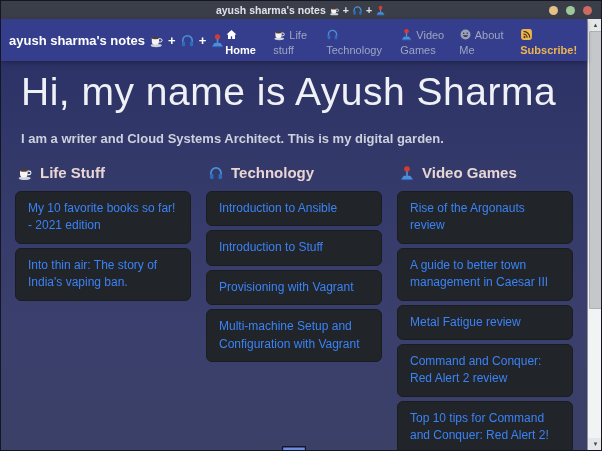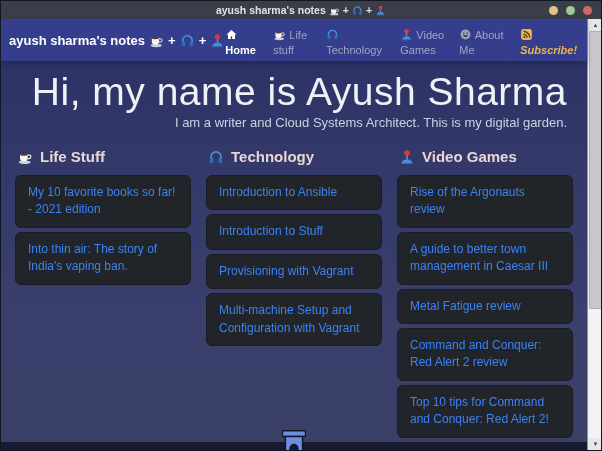--- a/index.html
+++ b/index.html
@@ -64,28 +64,28 @@
     list-style: none; padding-top: 5px;
   }
   .nav-item {
     font-size: 11px; line-height: 1.35; color: #9fa5c2;
     cursor: pointer;
   }
   .nav-item .ico { width: 13px; height: 13px; vertical-align: -2px; }
   .nav-item.active { color: #ffffff; font-weight: bold; }
   .nav-item.accent { color: #eeb44f; font-weight: bold; }
   .ni-1 { width: 37px; } .ni-2 { width: 42px; } .ni-3 { width: 63px; }
-  .ni-4 { width: 48px; } .ni-5 { width: 50px; } .ni-6 { width: 58px; font-style: italic; }
-
-  
-  .hero { text-align: right; padding: 9px 20px 6px; }
+  .ni-4 { width: 48px; } .ni-5 { width: 50px; } .ni-6 { width: 58px; }
+
+  
+  .hero { text-align: left; padding: 9px 20px 6px; }
   .hero h1 {
     font-size: 39px; font-weight: 500; color: #eff1f6; letter-spacing: .5px;
   }
-  .hero p { margin-top: 1px; font-size: 13px; color: #ccd1de; }
+  .hero p { margin-top: 17px; font-size: 13px; color: #ccd1de; font-weight: bold; }
 
   
   .columns {
     flex: 1; display: flex; gap: 15px; padding: 6px 14px 0;
     align-items: flex-start;
   }
   .col { flex: 1; min-width: 0; }
   .col-head {
     display: flex; align-items: center; gap: 7px;
     font-size: 15px; font-weight: bold; color: #e9d6d4;

